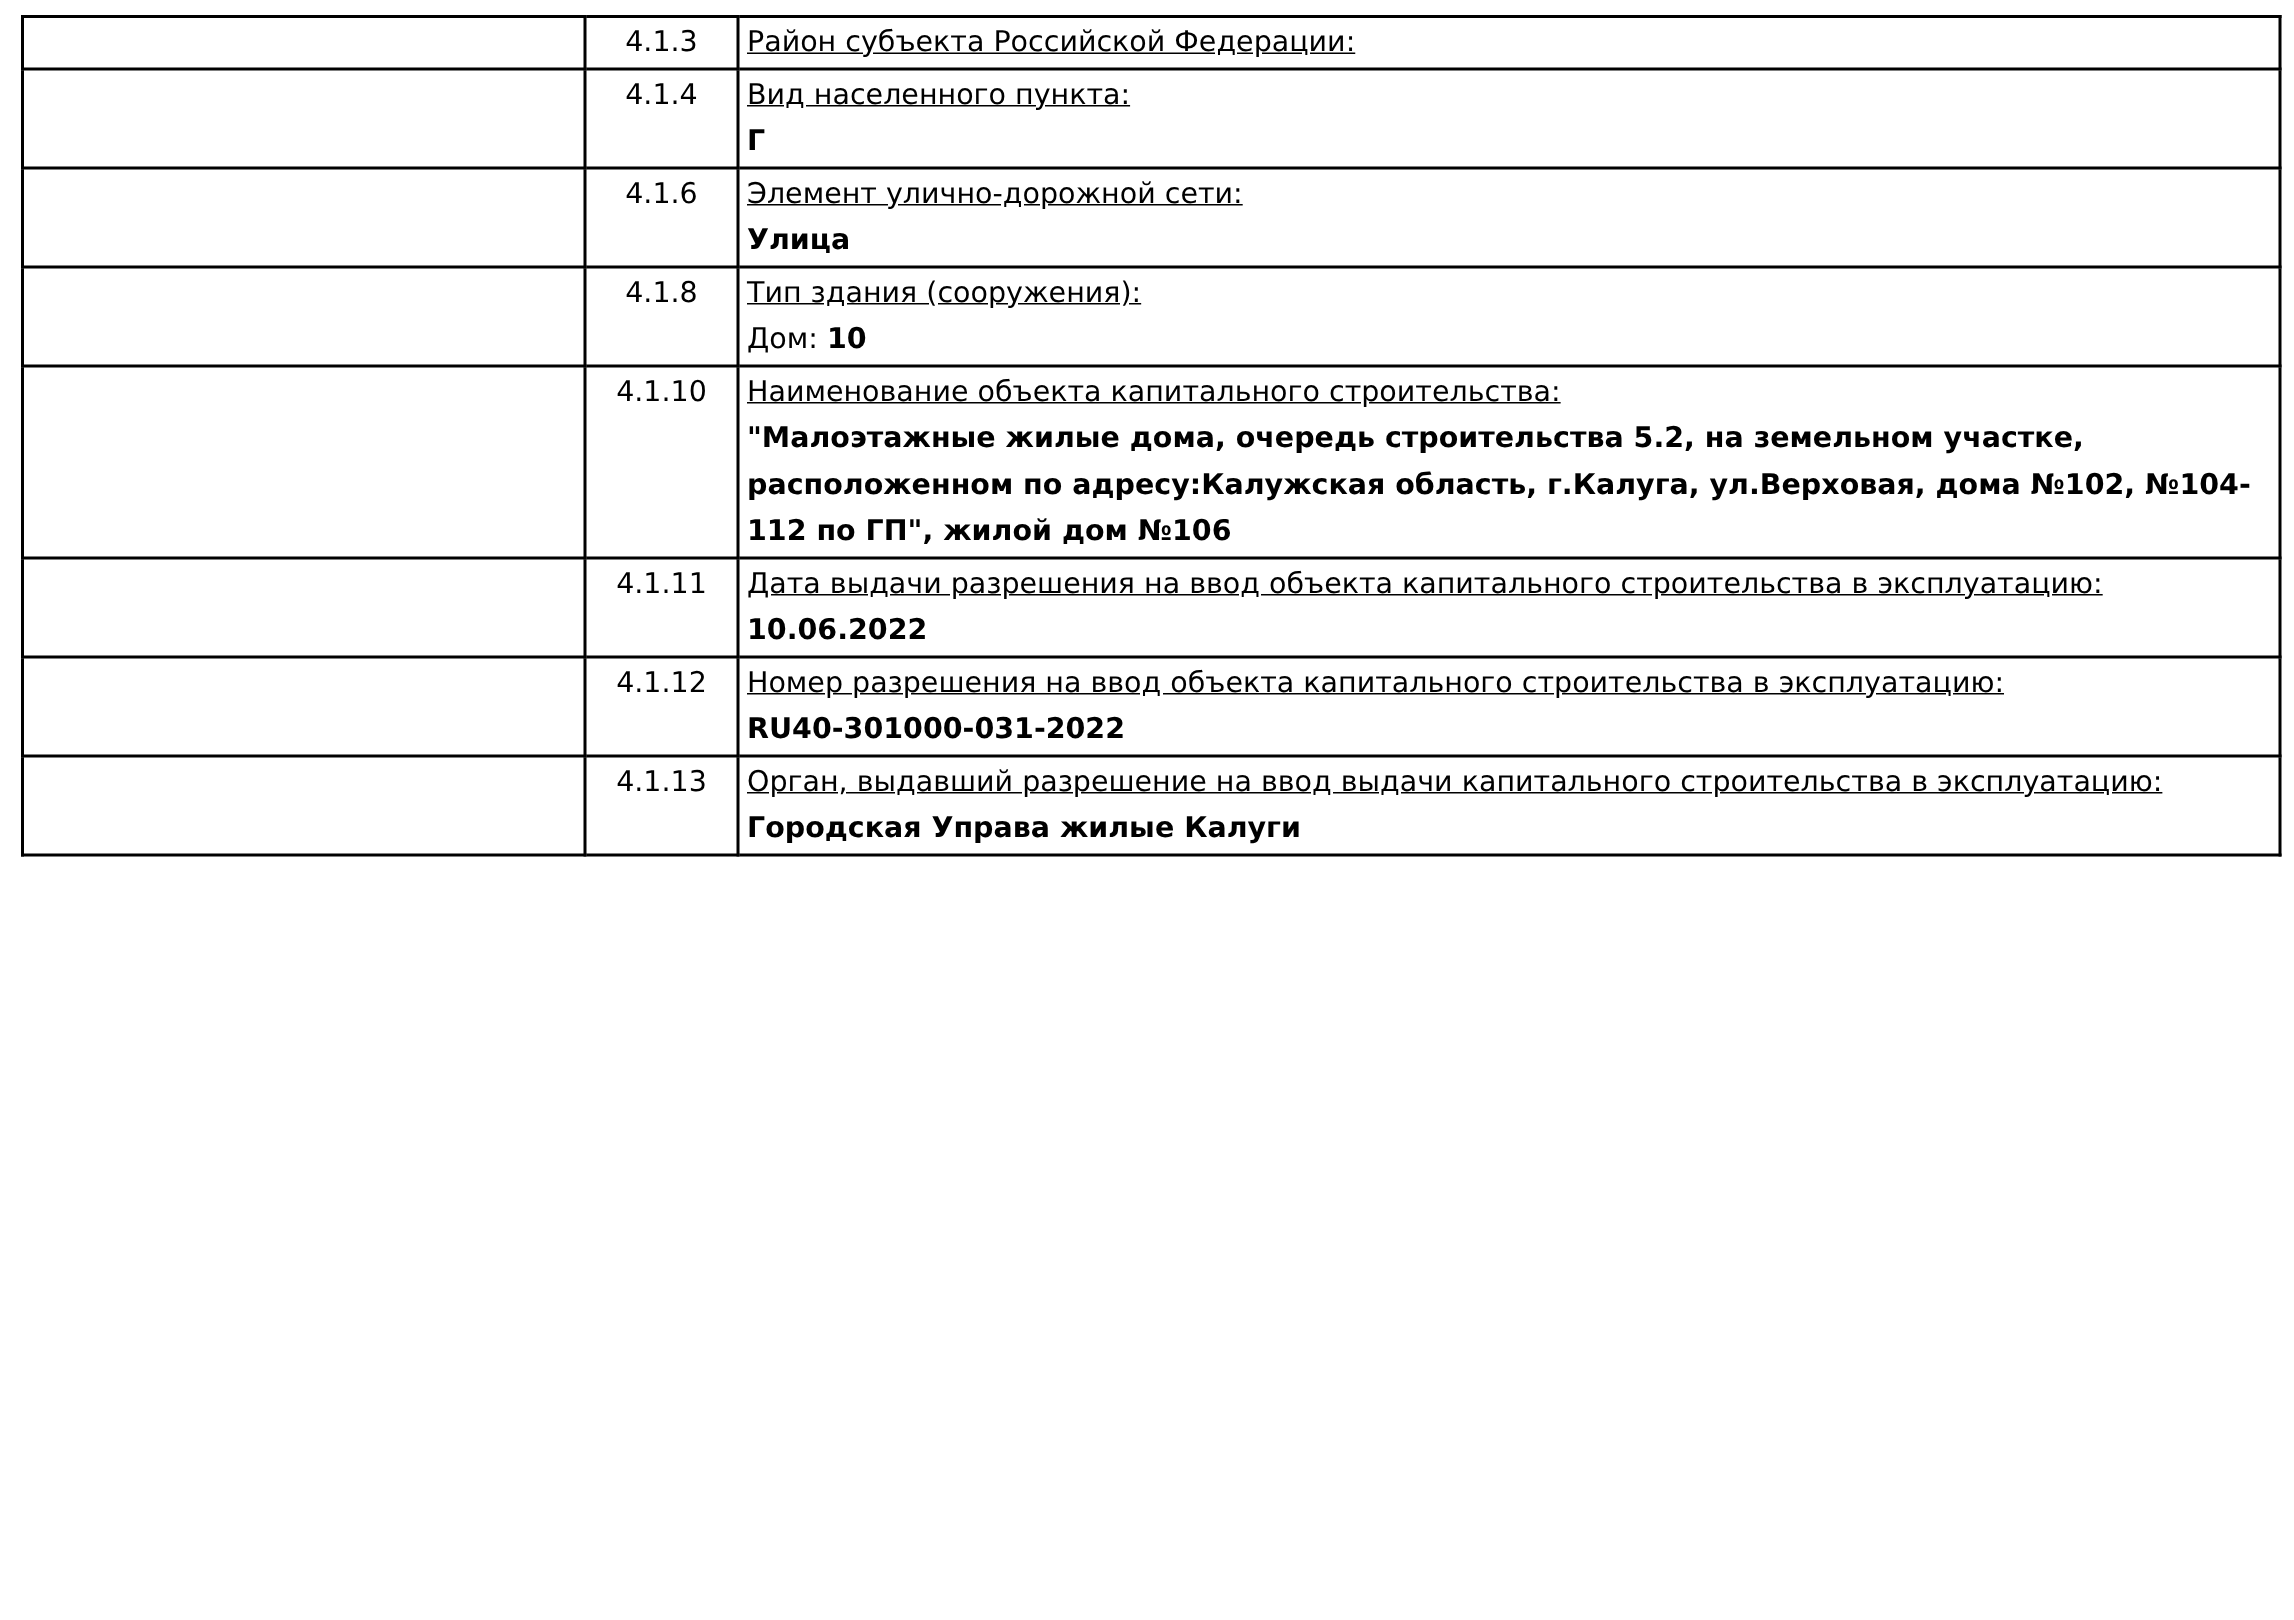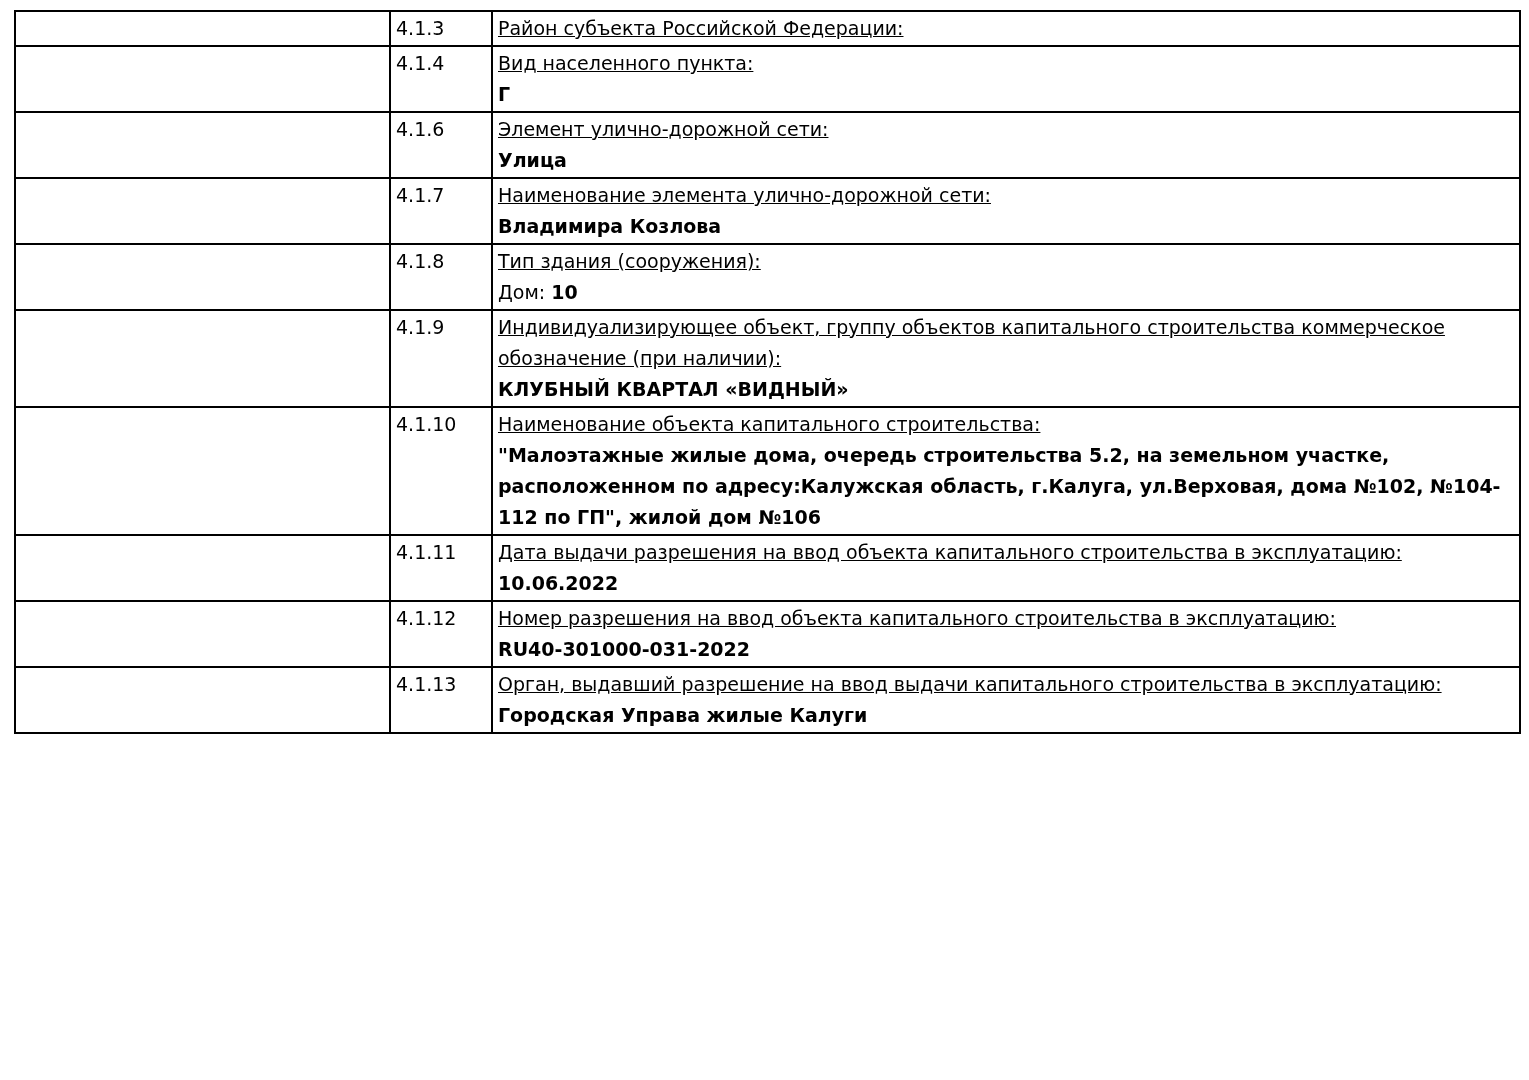--- a/index.html
+++ b/index.html
@@ -33,20 +33,21 @@
     padding: 1px 5px;
     vertical-align: top;
     word-wrap: break-word;
   }
   td.c-empty {
     background: #ffffff;
   }
   td.c-code {
     vertical-align: middle;
     padding: 1px 2px;
+    text-align: center;
   }
   td.c-content .label {
     font-weight: normal;
     text-decoration: underline;
   }
   td.c-content .value-line .value {
     font-weight: bold;
   }
   td.c-content .value-line .prefix {
     font-weight: normal;
@@ -97,58 +98,34 @@
       <span class="code">4.1.6</span>
     </td>
     <td class="c-content">
       <span class="label">Элемент улично-дорожной сети:</span>
       <div class="value-line">
         <span class="prefix"></span><span class="value">Улица</span>
       </div>
     </td>
   </tr>
 
-  <tr>
-    <td class="c-empty"></td>
-    <td class="c-code">
-      <span class="code">4.1.7</span>
-    </td>
-    <td class="c-content">
-      <span class="label">Наименование элемента улично-дорожной сети:</span>
-      <div class="value-line">
-        <span class="prefix"></span><span class="value">Владимира Козлова</span>
-      </div>
-    </td>
-  </tr>
 
   <tr>
     <td class="c-empty"></td>
     <td class="c-code">
       <span class="code">4.1.8</span>
     </td>
     <td class="c-content">
       <span class="label">Тип здания (сооружения):</span>
       <div class="value-line">
         <span class="prefix">Дом: </span><span class="value">10</span>
       </div>
     </td>
   </tr>
 
-  <tr>
-    <td class="c-empty"></td>
-    <td class="c-code">
-      <span class="code">4.1.9</span>
-    </td>
-    <td class="c-content">
-      <span class="label">Индивидуализирующее объект, группу объектов капитального строительства коммерческое обозначение (при наличии):</span>
-      <div class="value-line">
-        <span class="prefix"></span><span class="value">КЛУБНЫЙ КВАРТАЛ «ВИДНЫЙ»</span>
-      </div>
-    </td>
-  </tr>
 
   <tr>
     <td class="c-empty"></td>
     <td class="c-code">
       <span class="code">4.1.10</span>
     </td>
     <td class="c-content">
       <span class="label">Наименование объекта капитального строительства:</span>
       <div class="value-line">
         <span class="prefix"></span><span class="value">"Малоэтажные жилые дома, очередь строительства 5.2, на земельном участке, расположенном по адресу:Калужская область, г.Калуга, ул.Верховая, дома №102, №104-112 по ГП", жилой дом №106</span>

